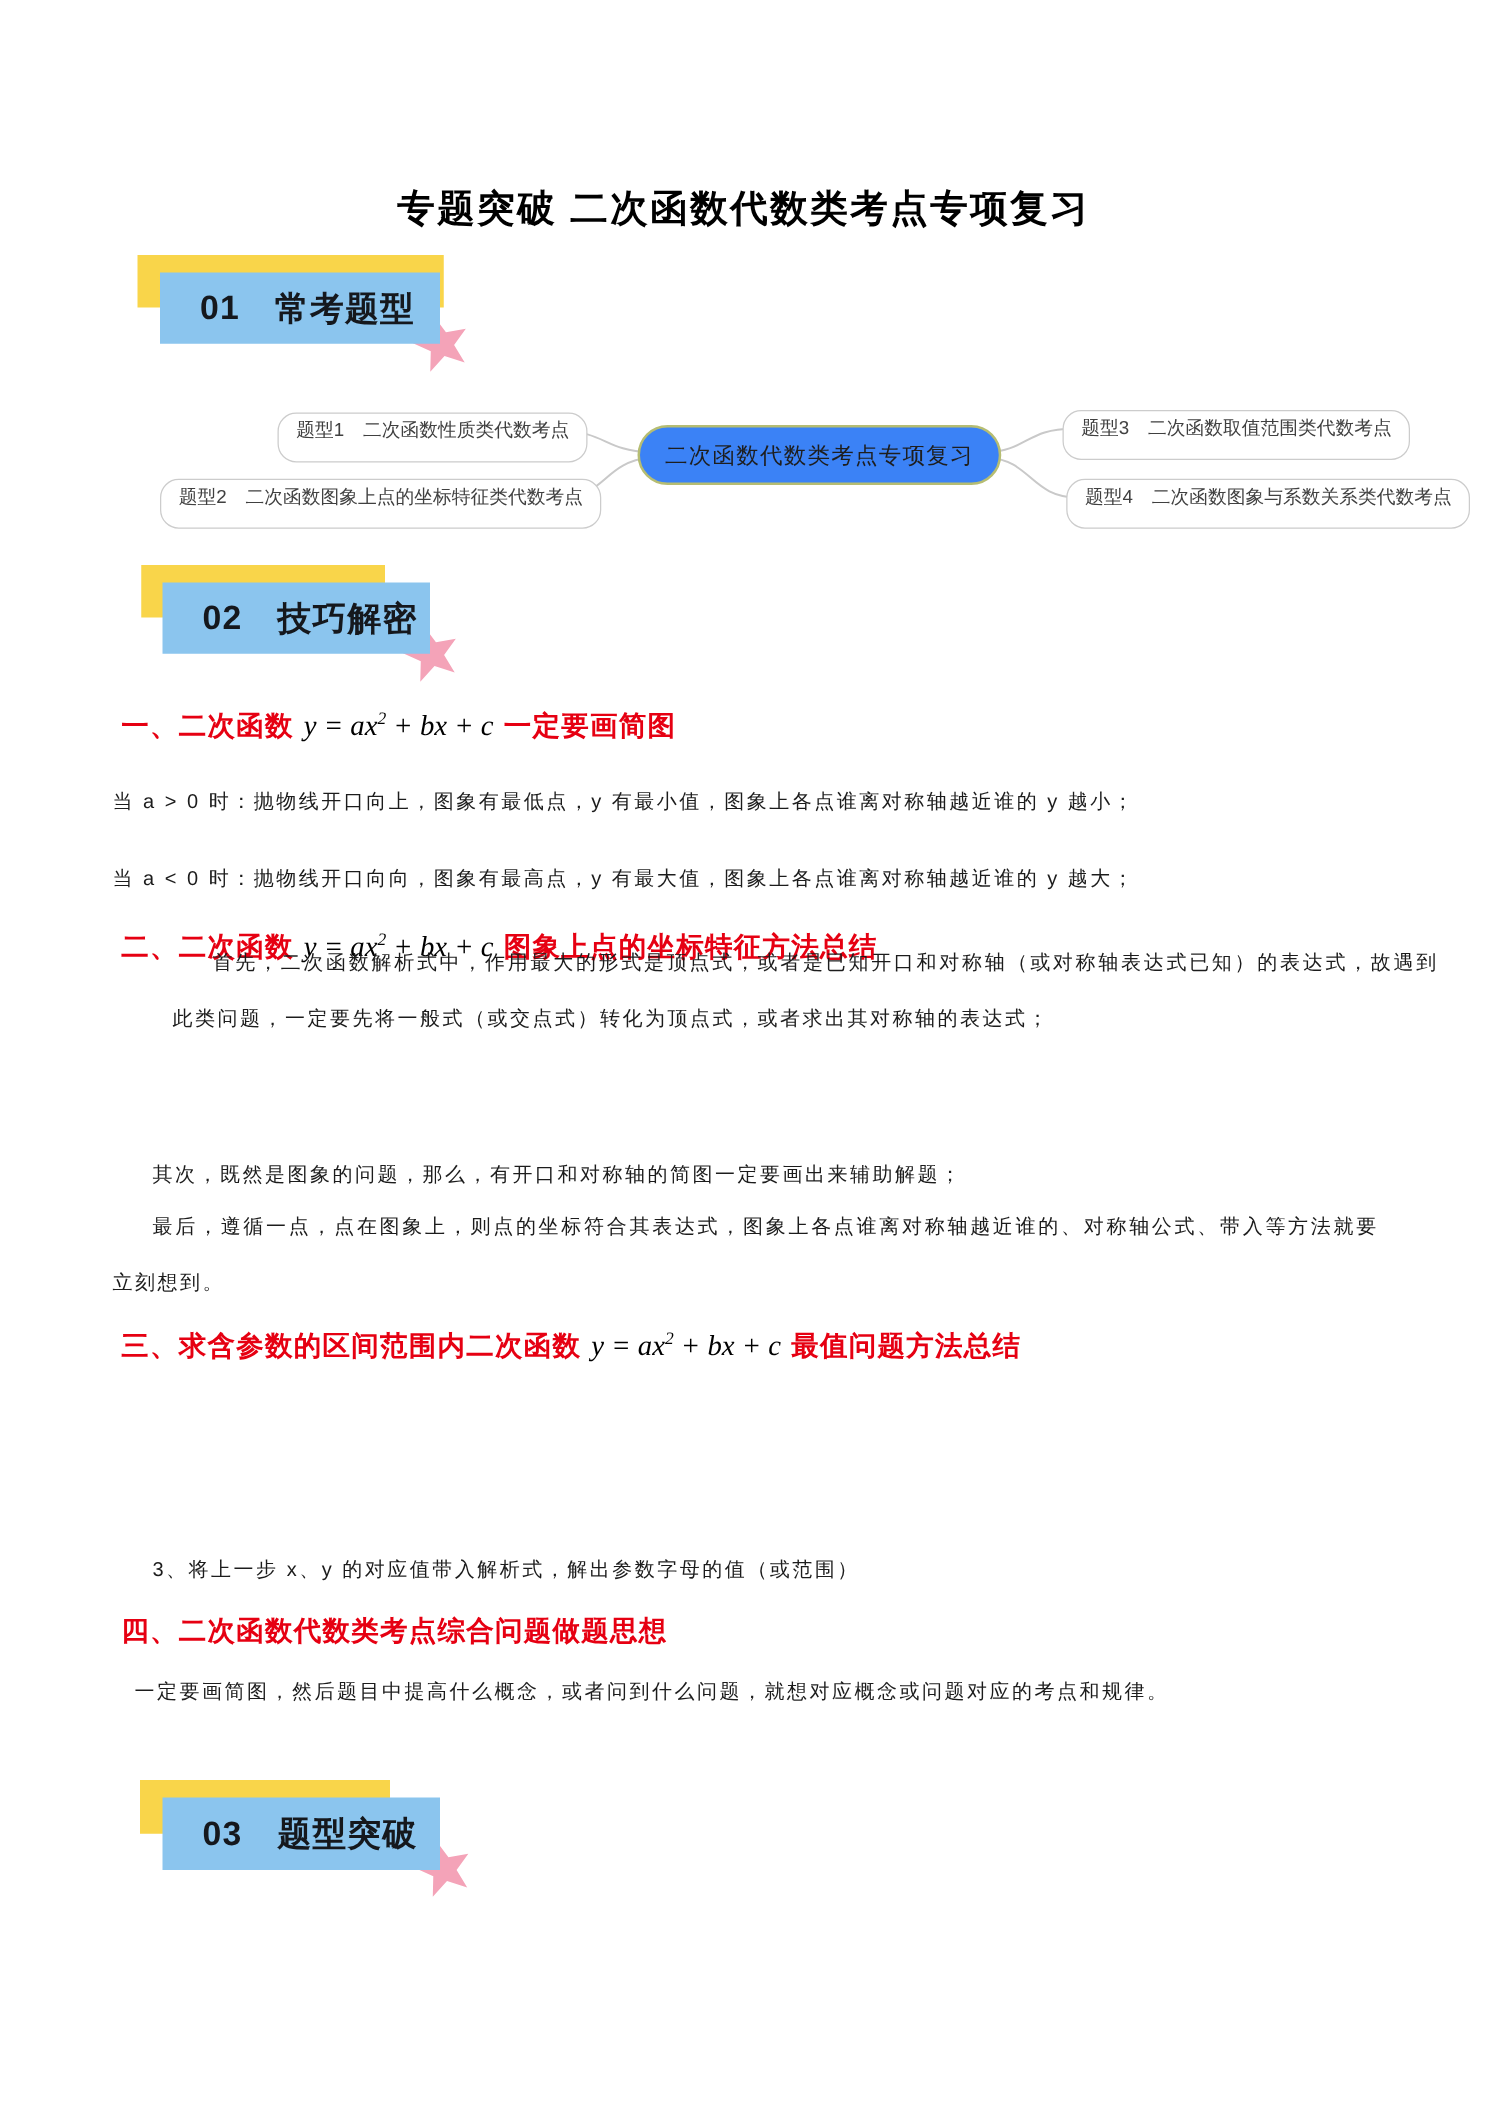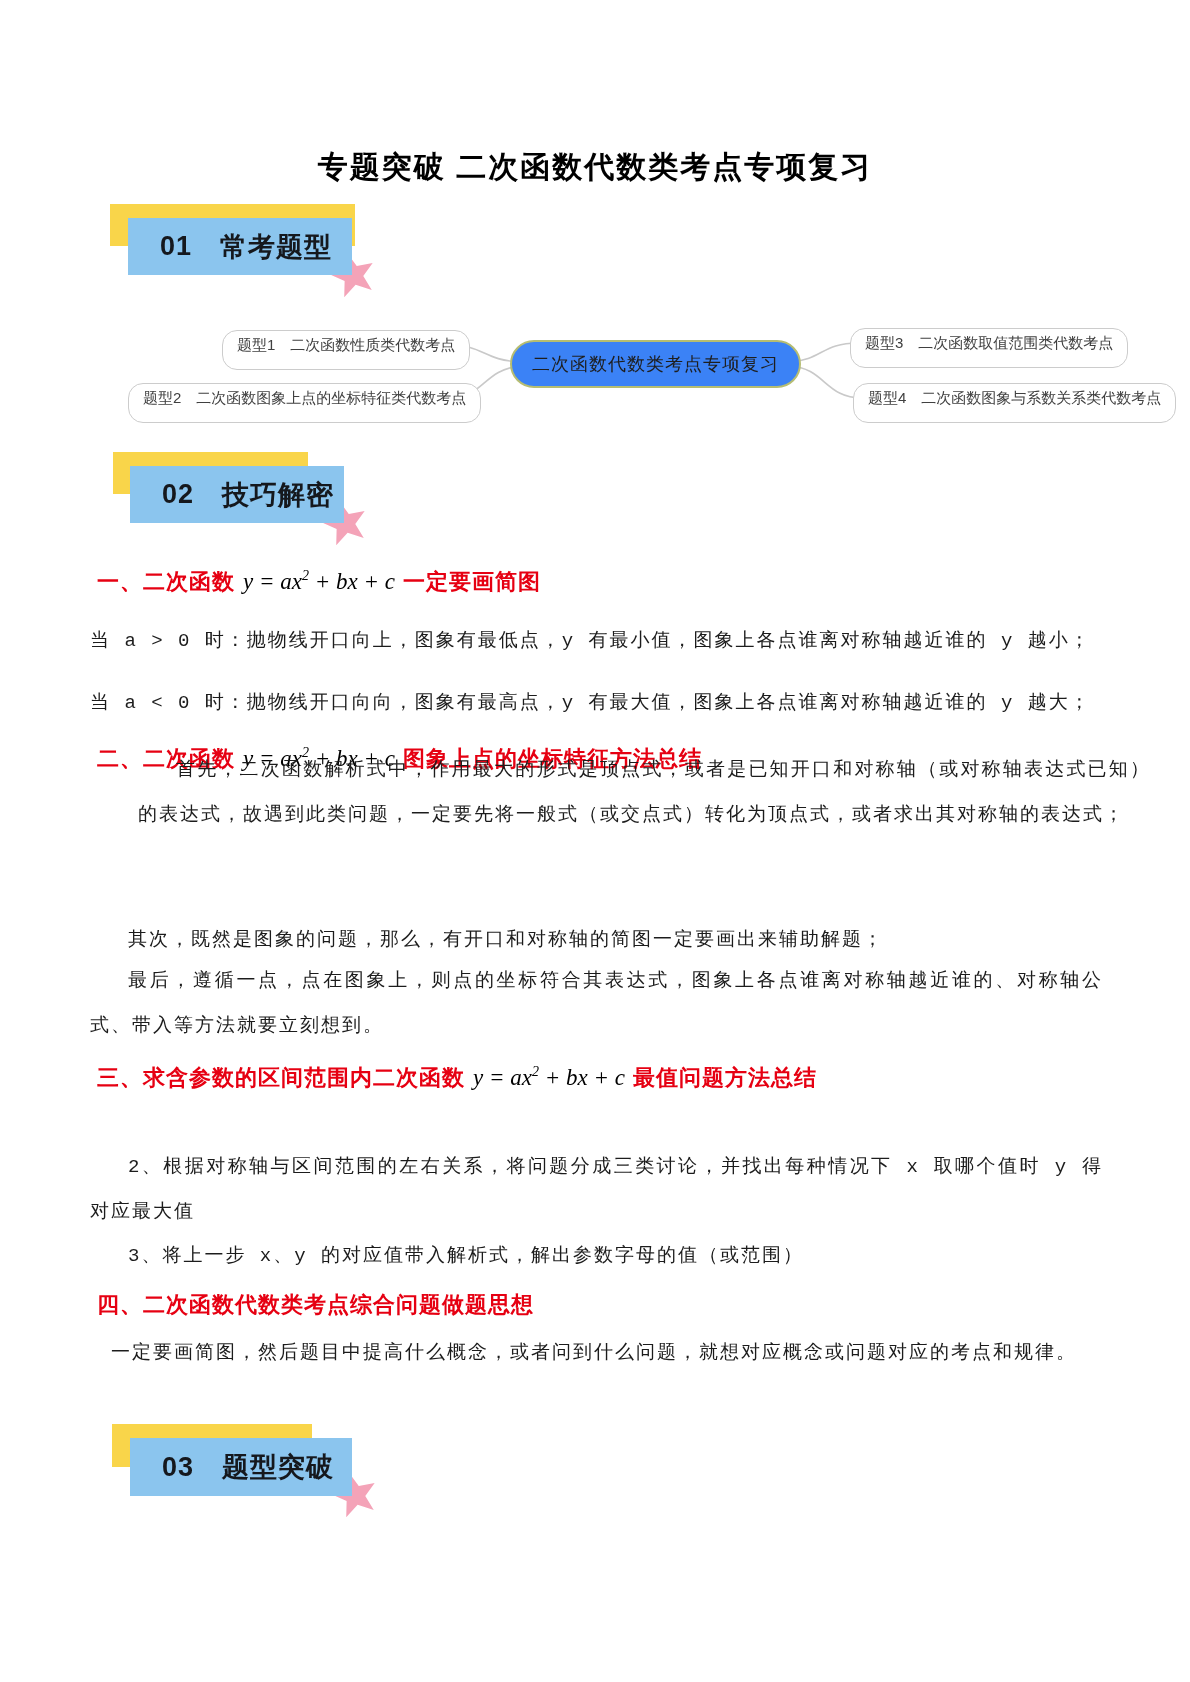--- a/index.html
+++ b/index.html
@@ -59,22 +59,22 @@
     position:absolute;left:510px;top:40px;height:48px;line-height:44px;
     border:2px solid var(--center-border);border-radius:24px;background:#3b82f6;
     font-size:18px;color:#1e1e1e;padding:0 20px;letter-spacing:1px;white-space:nowrap;z-index:2;
   }
   #node1{left:222px;top:30px;}
   #node2{left:128px;top:83px;}
   #node3{left:850px;top:28px;}
   #node4{left:853px;top:83px;}
   
   .para{
-    position:absolute;left:90px;width:1013px;font-size:19px;line-height:45px;
-    letter-spacing:2px;text-align:justify;color:var(--text-color);font-family:Liberation Mono, monospace;
+    position:absolute;left:90px;width:1013px;font-size:16px;line-height:45px;
+    letter-spacing:2px;text-align:justify;color:var(--text-color);
   }
   .indent2{text-indent:2em;}
   .indent1{text-indent:1.1em;}
   .rhead{
     position:absolute;left:97px;width:1010px;font-size:22px;line-height:40px;
     font-weight:bold;color:var(--accent-red);letter-spacing:1px;white-space:nowrap;
   }
   .math{
     font-family:"Liberation Serif","DejaVu Serif",serif;font-style:italic;
     font-weight:normal;color:#000;font-size:23px;letter-spacing:0;margin:0 8px;
@@ -136,21 +136,20 @@
   </div>
 
   <div class="para indent2" id="p3">首先，二次函数解析式中，作用最大的形式是顶点式，或者是已知开口和对称轴（或对称轴表达式已知）的表达式，故遇到此类问题，一定要先将一般式（或交点式）转化为顶点式，或者求出其对称轴的表达式；</div>
   <div class="para indent2" id="p4">其次，既然是图象的问题，那么，有开口和对称轴的简图一定要画出来辅助解题；</div>
   <div class="para indent2" id="p5">最后，遵循一点，点在图象上，则点的坐标符合其表达式，图象上各点谁离对称轴越近谁的、对称轴公式、带入等方法就要立刻想到。</div>
 
   <div class="rhead" id="h3">
     <span>三、求含参数的区间范围内二次函数</span><span class="math"><span>y = ax</span><sup>2</sup><span> + bx + c</span></span><span>最值问题方法总结</span>
   </div>
 
-  <div class="para indent2" id="li2">2、根据对称轴与区间范围的左右关系，将问题分成三类讨论，并找出每种情况下 x 取哪个值时 y 得对应最大值</div>
   <div class="para indent2" id="li3">3、将上一步 x、y 的对应值带入解析式，解出参数字母的值（或范围）</div>
 
   <div class="rhead" id="h4">四、二次函数代数类考点综合问题做题思想</div>
 
   <div class="para indent1" id="p6">一定要画简图，然后题目中提高什么概念，或者问到什么问题，就想对应概念或问题对应的考点和规律。</div>
 
   <div class="banner" id="banner03">
     <div class="yellow"></div>
     <div class="blue">
       <span class="num">03</span>

